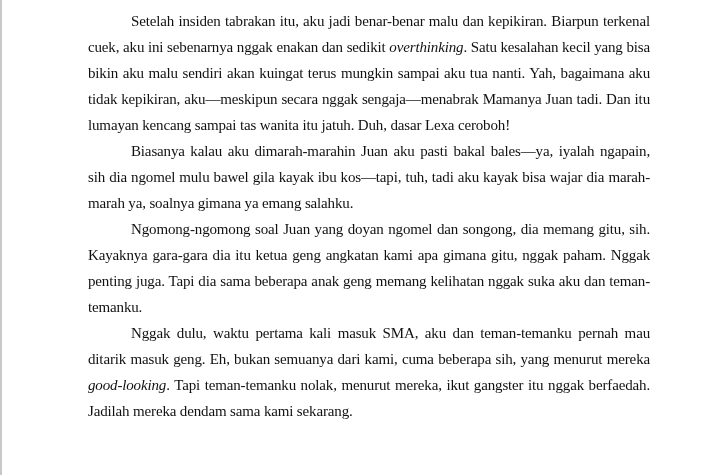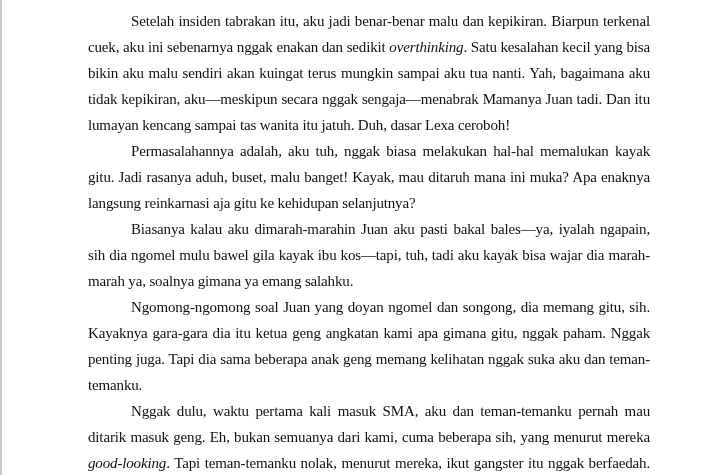--- a/index.html
+++ b/index.html
@@ -42,18 +42,17 @@
     }
     .para em {
     }
   </style>
 </head>
 <body>
 
 <div class="page">
   <div class="text-body">
     <p class="para"><span>Setelah insiden tabrakan itu, aku jadi benar-benar malu dan kepikiran. Biarpun terkenal cuek, aku ini sebenarnya nggak enakan dan sedikit </span><em>overthinking</em><span>. Satu kesalahan kecil yang bisa bikin aku malu sendiri akan kuingat terus mungkin sampai aku tua nanti. Yah, bagaimana aku tidak kepikiran, aku—meskipun secara nggak sengaja—menabrak Mamanya Juan tadi. Dan itu lumayan kencang sampai tas wanita itu jatuh. Duh, dasar Lexa ceroboh!</span></p>
-    <p class="para"><span>Permasalahannya adalah, aku tuh, nggak biasa melakukan hal-hal memalukan kayak gitu. Jadi rasanya aduh, buset, malu banget! Kayak, mau ditaruh mana ini muka? Apa enaknya langsung reinkarnasi aja gitu ke kehidupan selanjutnya?</span></p>
     <p class="para"><span>Biasanya kalau aku dimarah-marahin Juan aku pasti bakal bales—ya, iyalah ngapain, sih dia ngomel mulu bawel gila kayak ibu kos—tapi, tuh, tadi aku kayak bisa wajar dia marah-marah ya, soalnya gimana ya emang salahku.</span></p>
     <p class="para"><span>Ngomong-ngomong soal Juan yang doyan ngomel dan songong, dia memang gitu, sih. Kayaknya gara-gara dia itu ketua geng angkatan kami apa gimana gitu, nggak paham. Nggak penting juga. Tapi dia sama beberapa anak geng memang kelihatan nggak suka aku dan teman-temanku.</span></p>
     <p class="para"><span>Nggak dulu, waktu pertama kali masuk SMA, aku dan teman-temanku pernah mau ditarik masuk geng. Eh, bukan semuanya dari kami, cuma beberapa sih, yang menurut mereka </span><em>good-looking</em><span>. Tapi teman-temanku nolak, menurut mereka, ikut gangster itu nggak berfaedah. Jadilah mereka dendam sama kami sekarang.</span></p>
   </div>
 </div>
 
 </body></html>

